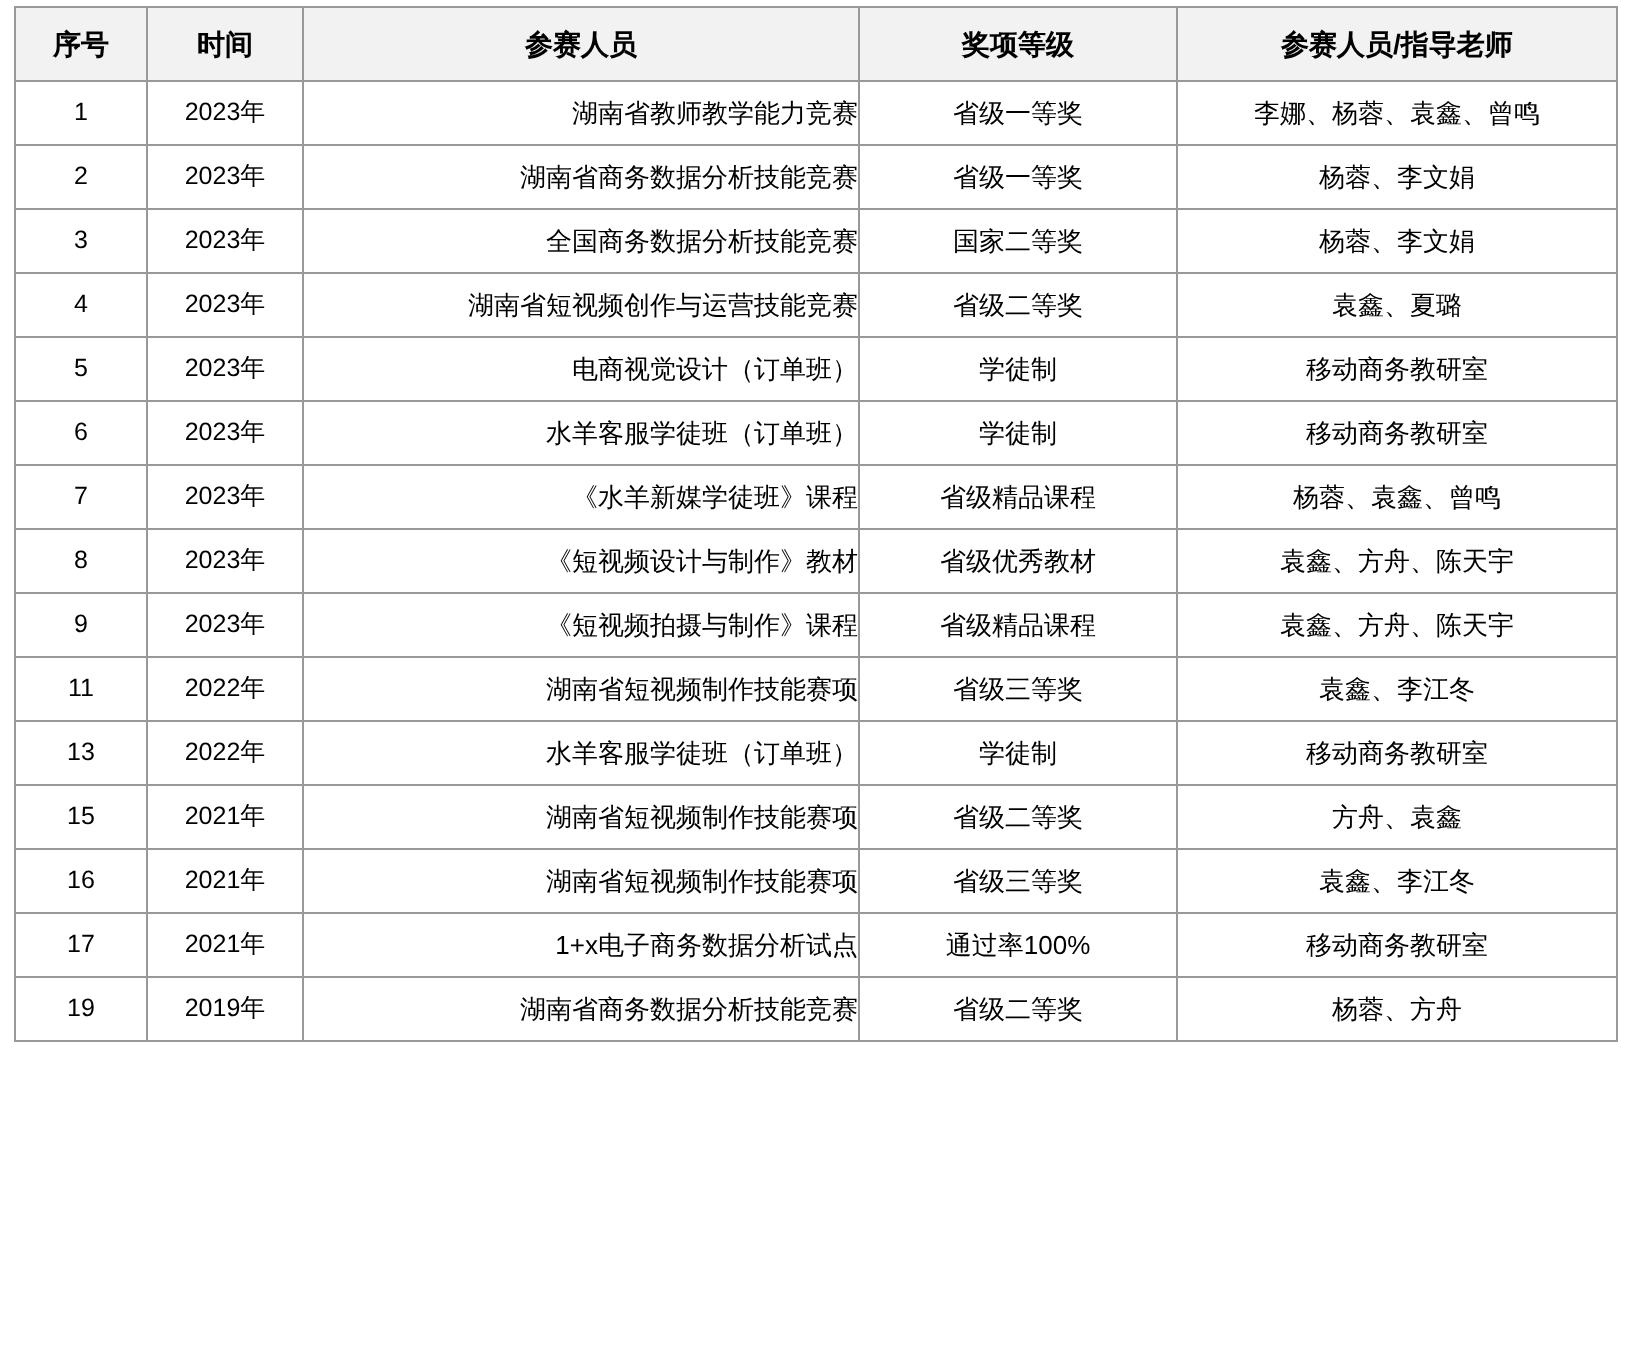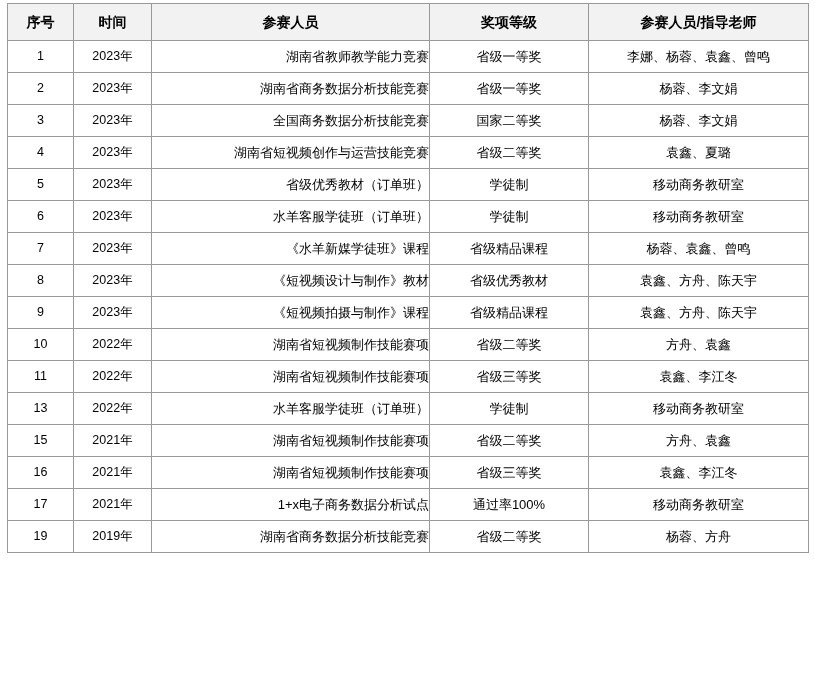--- a/index.html
+++ b/index.html
@@ -103,21 +103,21 @@
         <tr>
           <td class="col-index">4</td>
           <td class="col-year">2023年</td>
           <td class="col-name">湖南省短视频创作与运营技能竞赛</td>
           <td class="col-level">省级二等奖</td>
           <td class="col-people">袁鑫、夏璐</td>
         </tr>
         <tr>
           <td class="col-index">5</td>
           <td class="col-year">2023年</td>
-          <td class="col-name">省级优秀教材（订单班）</td>
+          <td class="col-name">电商视觉设计（订单班）</td>
           <td class="col-level">学徒制</td>
           <td class="col-people">移动商务教研室</td>
         </tr>
         <tr>
           <td class="col-index">6</td>
           <td class="col-year">2023年</td>
           <td class="col-name">水羊客服学徒班（订单班）</td>
           <td class="col-level">学徒制</td>
           <td class="col-people">移动商务教研室</td>
         </tr>
@@ -134,27 +134,20 @@
           <td class="col-name">《短视频设计与制作》教材</td>
           <td class="col-level">省级优秀教材</td>
           <td class="col-people">袁鑫、方舟、陈天宇</td>
         </tr>
         <tr>
           <td class="col-index">9</td>
           <td class="col-year">2023年</td>
           <td class="col-name">《短视频拍摄与制作》课程</td>
           <td class="col-level">省级精品课程</td>
           <td class="col-people">袁鑫、方舟、陈天宇</td>
-        </tr>
-        <tr>
-          <td class="col-index">10</td>
-          <td class="col-year">2022年</td>
-          <td class="col-name">湖南省短视频制作技能赛项</td>
-          <td class="col-level">省级二等奖</td>
-          <td class="col-people">方舟、袁鑫</td>
         </tr>
         <tr>
           <td class="col-index">11</td>
           <td class="col-year">2022年</td>
           <td class="col-name">湖南省短视频制作技能赛项</td>
           <td class="col-level">省级三等奖</td>
           <td class="col-people">袁鑫、李江冬</td>
         </tr>
         <tr>
           <td class="col-index">13</td>

